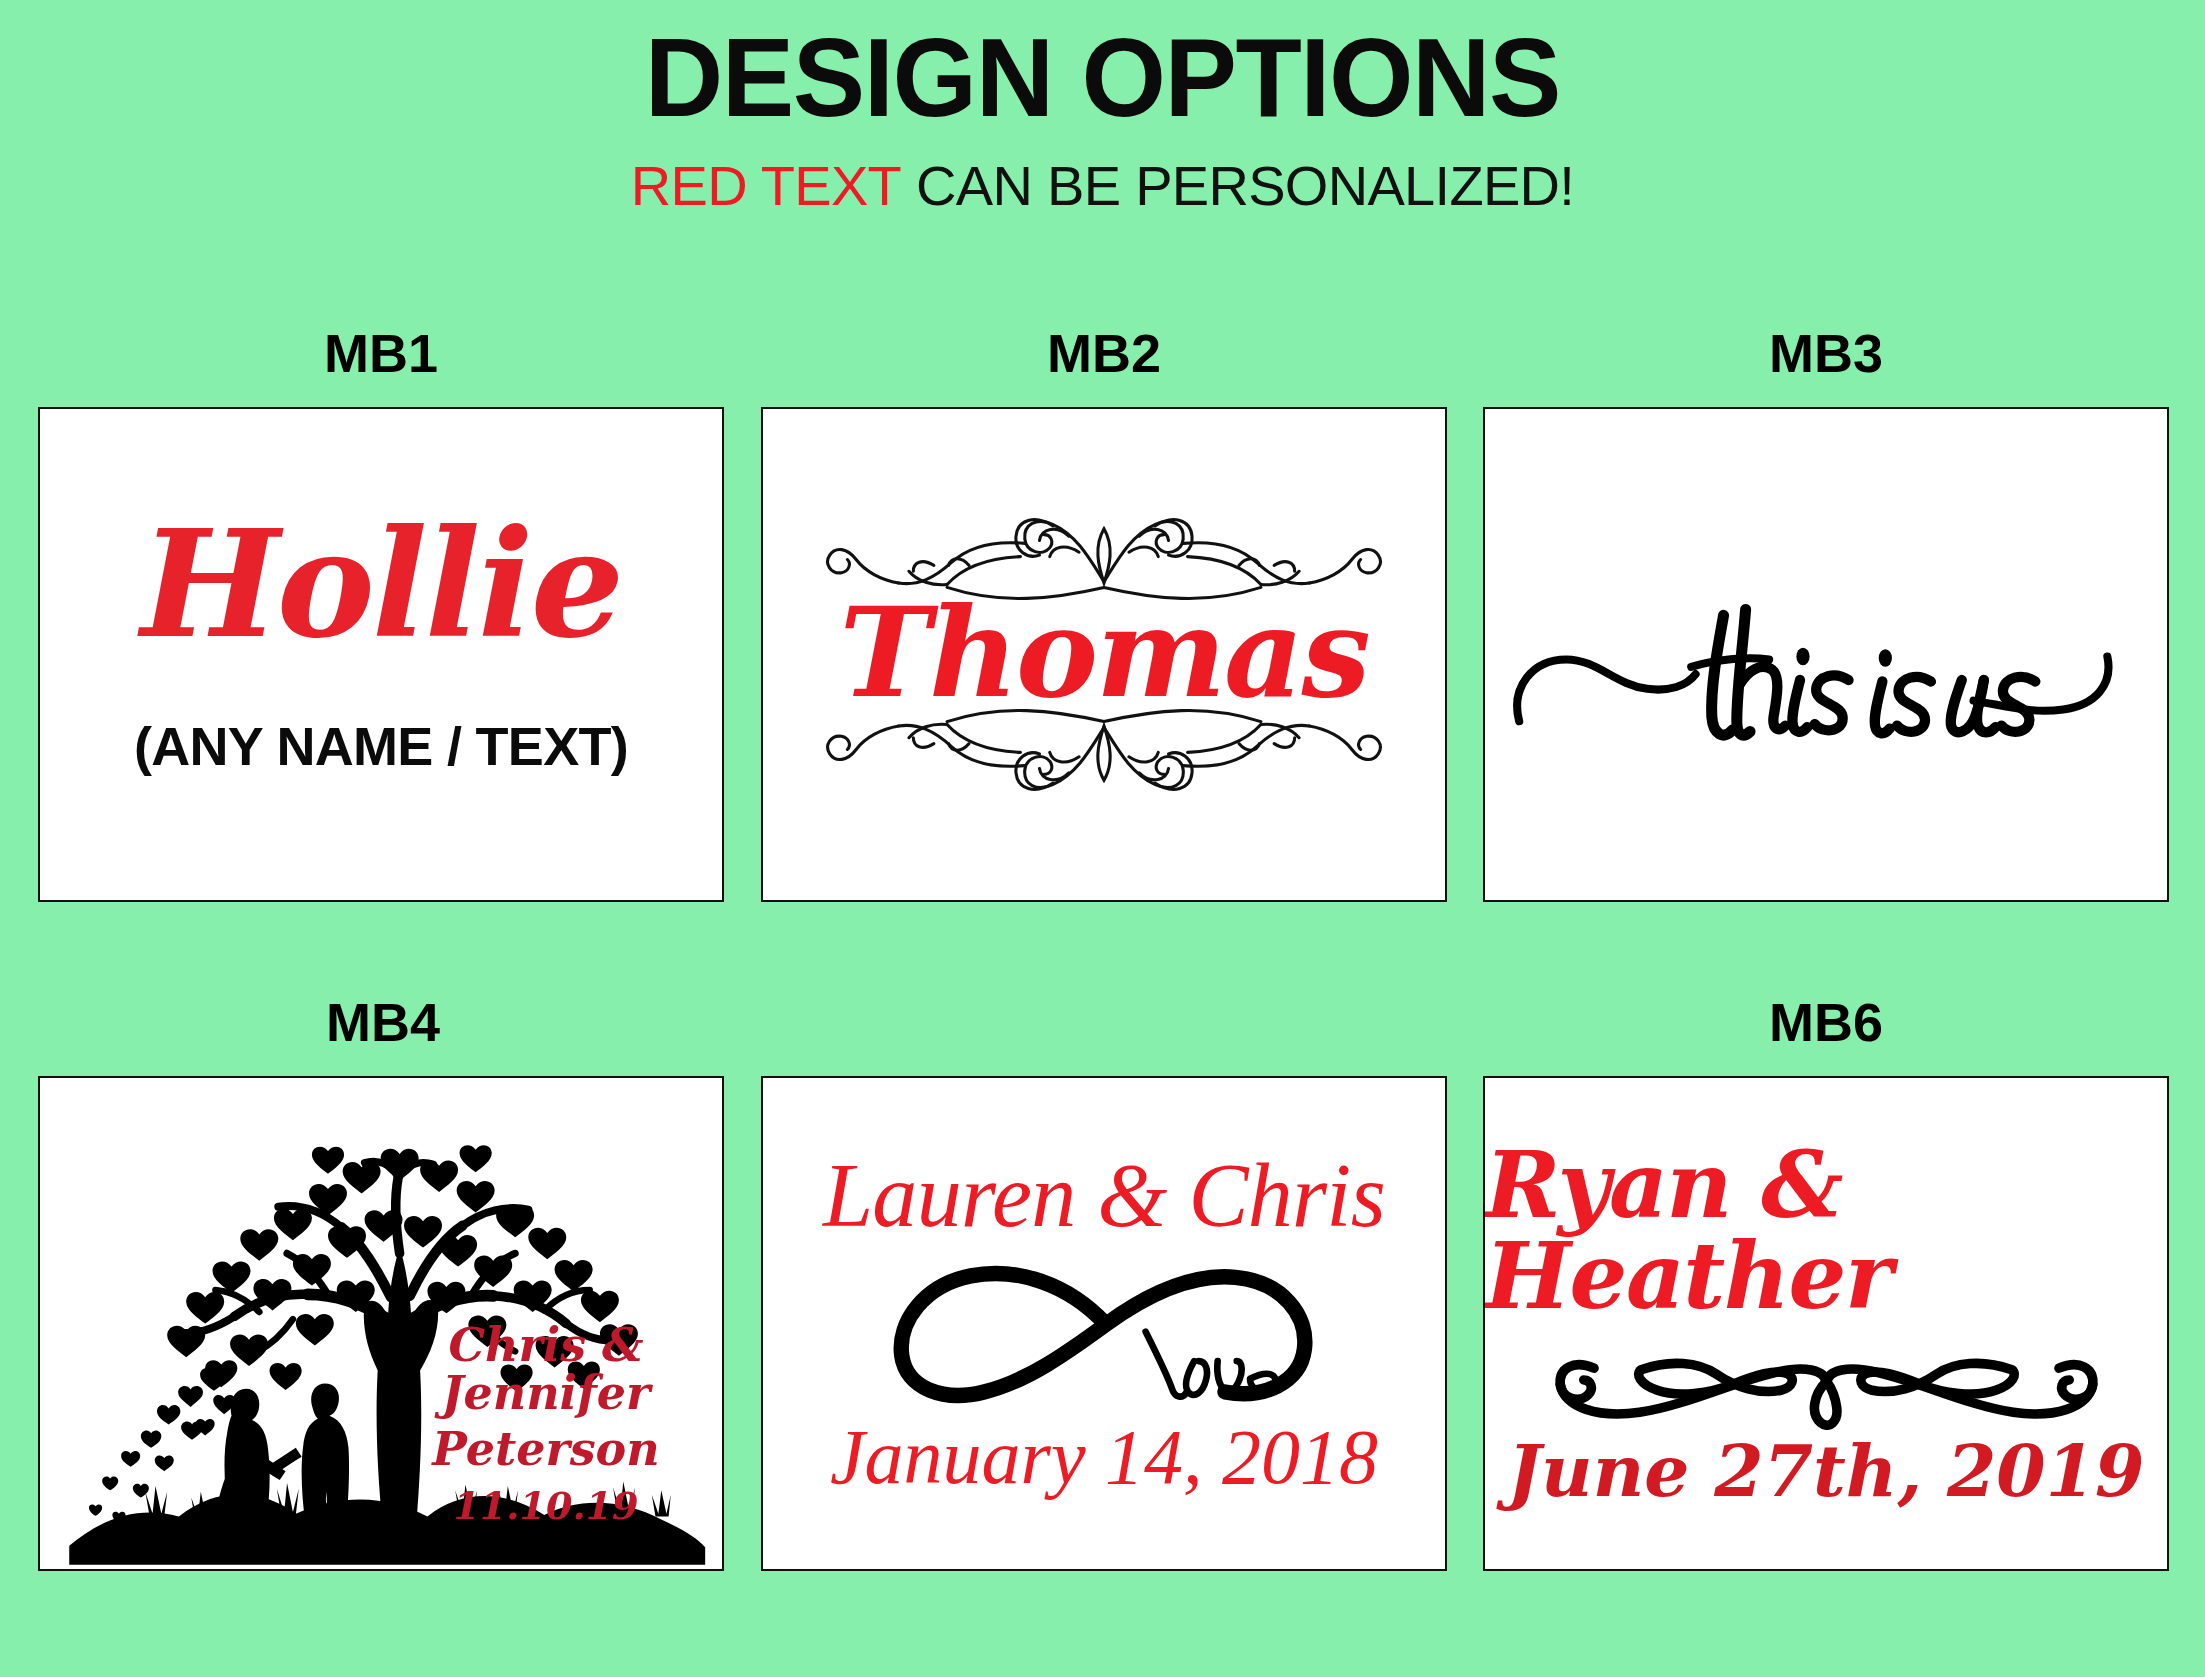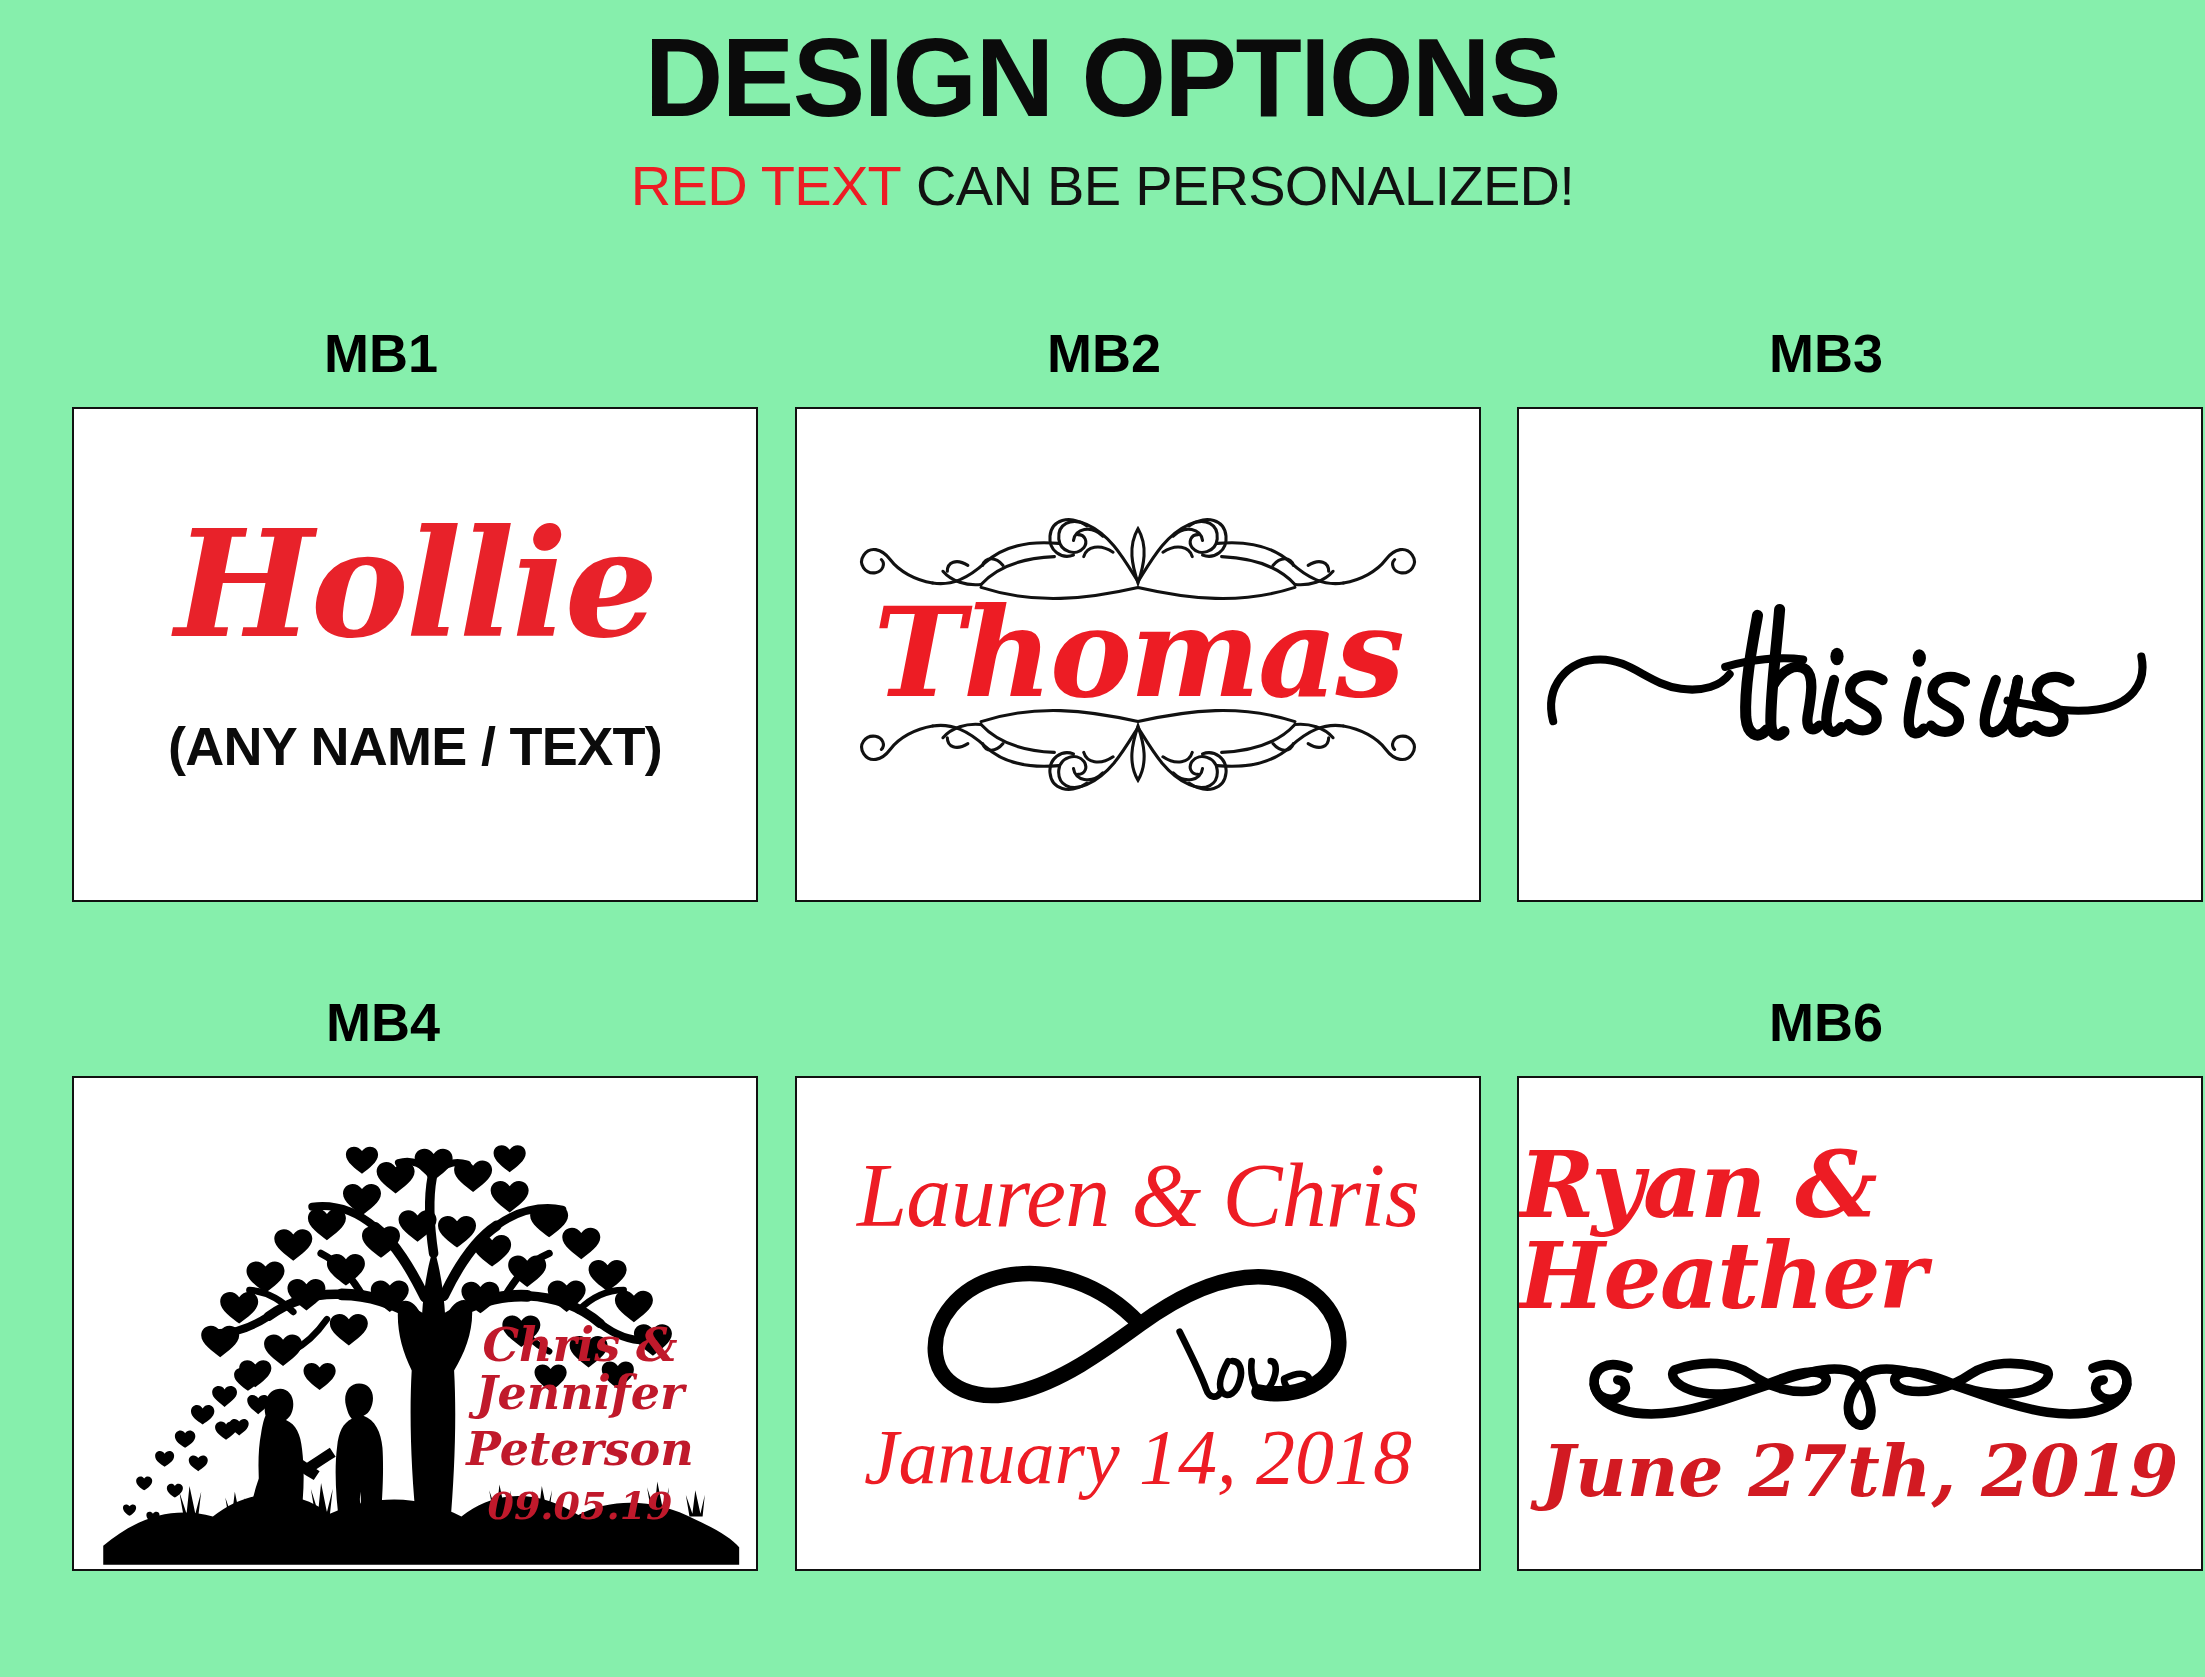--- a/index.html
+++ b/index.html
@@ -8,21 +8,21 @@
 
   
   .hdr{position:absolute;left:0;right:0;text-align:center;}
   .hdr-title{top:22px;font-size:112px;line-height:1;font-weight:700;letter-spacing:-1.5px;
              color:#0b0b0b;font-family:"Liberation Sans",sans-serif;transform:scaleX(.97);}
   .hdr-sub{top:158px;font-size:56px;line-height:1;font-weight:400;color:#111;letter-spacing:-0.7px;}
   .hdr-sub .red{color:#ED1C24;font-weight:500;}
 
   
   .label{position:absolute;text-align:center;font-weight:700;font-size:54px;color:#000;line-height:1;}
-  .panel{position:absolute;background:#fff;border:2.9px solid #111;box-sizing:border-box;overflow:hidden;margin-left:34px;}
+  .panel{position:absolute;background:#fff;border:2.9px solid #111;box-sizing:border-box;overflow:hidden;}
   .inner{position:absolute;inset:0;display:flex;flex-direction:column;align-items:center;justify-content:center;}
 
   
   .script-bold{font-family:"DejaVu Serif",serif;font-style:italic;font-weight:700;}
   .serif-it{font-family:"Liberation Serif",serif;font-style:italic;}
 
   
   #mb1 .name{color:#E8222A;font-size:147px;line-height:1;letter-spacing:-2.9px;margin-top:-22px;}
   #mb1 .sub{font-family:"Liberation Sans",sans-serif;font-weight:700;font-size:54px;color:#0b0b0b;
             margin-top:57px;letter-spacing:-0.7px;}
@@ -296,21 +296,21 @@
         <path d="M372 448 c-4 -16 4 -30 18 -30 c14 0 22 12 18 28 c-2 8 -6 14 -12 16
                  c16 6 24 22 26 44 c2 30 0 74 -4 110 l6 4 l0 6 l-30 0 l-2 -60 l-6 60 l-28 0
                  l0 -6 l6 -4 c-6 -40 -8 -82 -4 -112 c2 -20 8 -32 20 -38 c-4 -4 -6 -10 -8 -18Z"></path>
 
         <path d="M350 506 c-12 8 -24 16 -34 22 l8 12 c12 -8 24 -16 34 -22Z"></path>
       </g>
     </svg>
     <div class="txt">
       <div class="t1 script-bold">Chris &amp; Jennifer</div>
       <div class="t2 script-bold">Peterson</div>
-      <div class="t3 script-bold">09.05.19</div>
+      <div class="t3 script-bold">11.10.19</div>
     </div>
   </div>
 
   <div class="panel" id="mb5" style="left:761px;top:1076px;width:686px;height:495px;">
     <div class="inner">
       <div class="names serif-it">Lauren &amp; Chris</div>
       <svg class="inf" width="515" height="169" viewBox="0 0 700 230">
 
         <path d="M352 108 C300 52 230 30 168 42 C106 54 68 104 74 150 C80 196 132 214 186 200
                  C244 186 300 146 352 108 C404 70 466 38 528 44 C592 50 628 96 622 142

